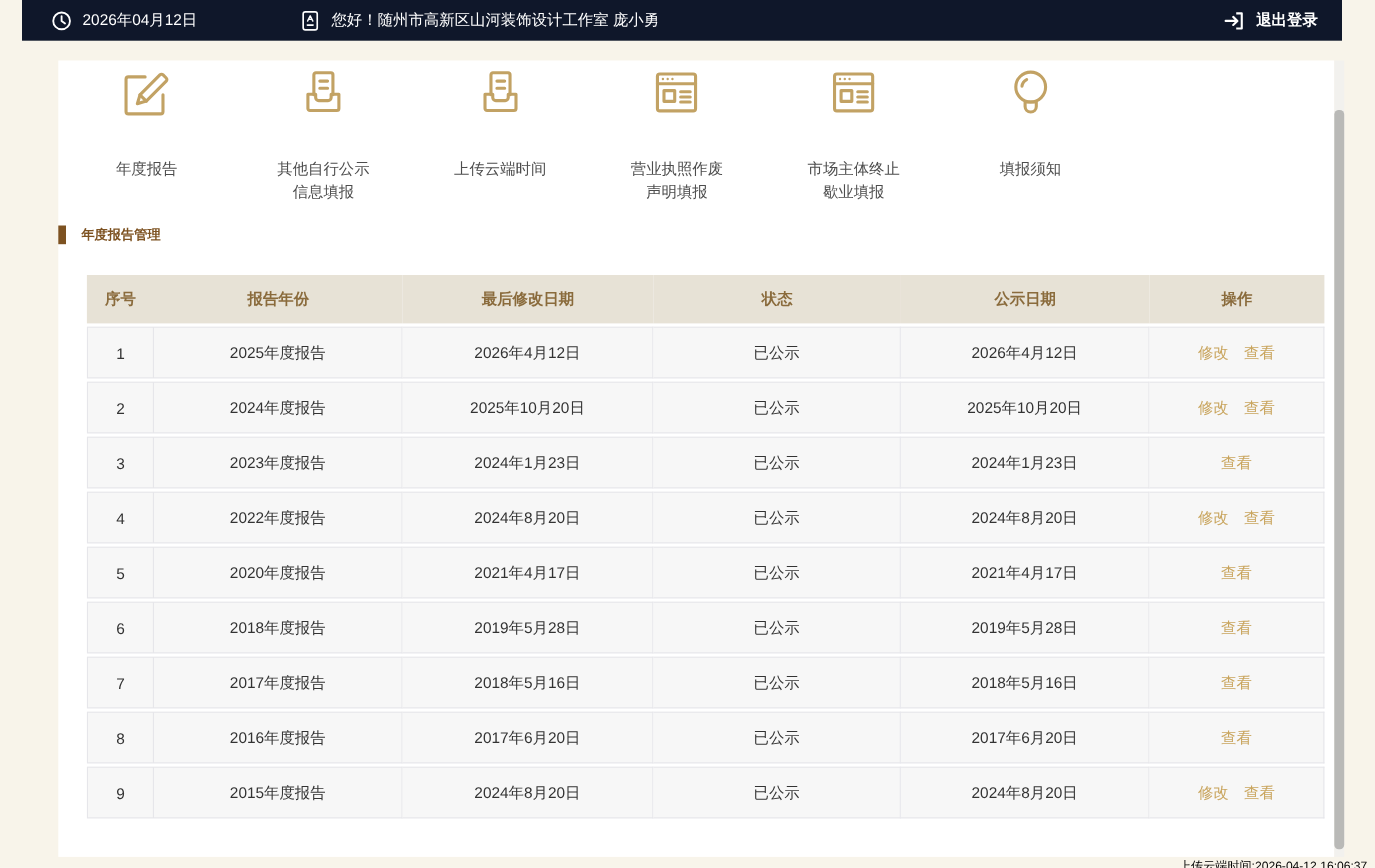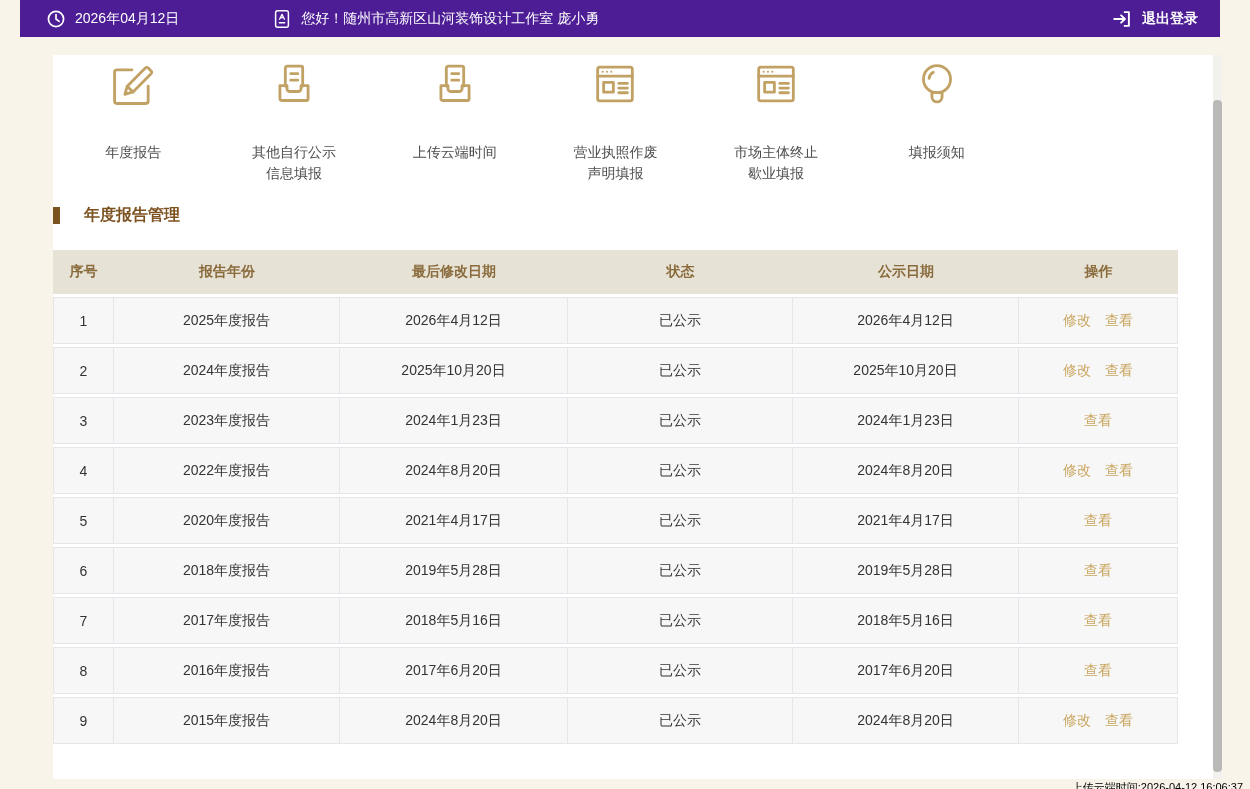--- a/index.html
+++ b/index.html
@@ -7,21 +7,21 @@
   body {
     position: relative;
     font-family: "Liberation Sans", "DejaVu Sans", sans-serif;
     background: #f8f4ea;
     overflow: hidden;
   }
 
   
   .topbar {
     position: absolute; left: 20px; top: 0; width: 1200px; height: 37px;
-    background: #4c1d95; color: #fff;
+    background: #0f172a; color: #fff;
     display: flex; align-items: center;
     font-size: 14px;
   }
   .topbar .grp { display: flex; align-items: center; }
   .topbar .ic { display: inline-flex; margin-right: 9px; }
   .tb-date { margin-left: 26px; }
   .tb-user { margin-left: 93px; }
   .tb-logout { margin-left: auto; margin-right: 22px; cursor: pointer; }
   .tb-logout span { font-weight: bold; font-family: Liberation Serif, serif; }
 
@@ -45,27 +45,27 @@
     margin-top: 28px; font-size: 14px; color: #4d4d4d;
     text-align: center; max-width: 92px; line-height: 21px;
   }
 
   
   .sec-title {
     position: absolute; left: 0; top: 150px;
     display: flex; align-items: center;
   }
   .sec-title .bar { width: 7px; height: 17px; background: #7d5221; }
-  .sec-title .txt { margin-left: 24px; font-size: 16px; font-weight: bold; color: #7d5221; }
+  .sec-title .txt { margin-left: 14px; font-size: 12px; font-weight: bold; color: #7d5221; }
 
   
   .report-table {
     position: absolute; left: 0; top: 192px; width: 1125px;
     border-collapse: separate; border-spacing: 0 3px;
-    font-size: 14px; table-layout: fixed;
+    font-size: 14px; table-layout: fixed; padding-left: 26px;
   }
   .report-table th {
     height: 44px; background: #e7e2d6; color: #8a6b3c;
     font-weight: bold; font-size: 14px; text-align: center;
   }
   .report-table td {
     height: 47px; background: #f7f7f7; color: #333;
     text-align: center;
     border-top: 1px solid #e6e6ea; border-bottom: 1px solid #e6e6ea;
     border-right: 1px solid #e6e6ea;

